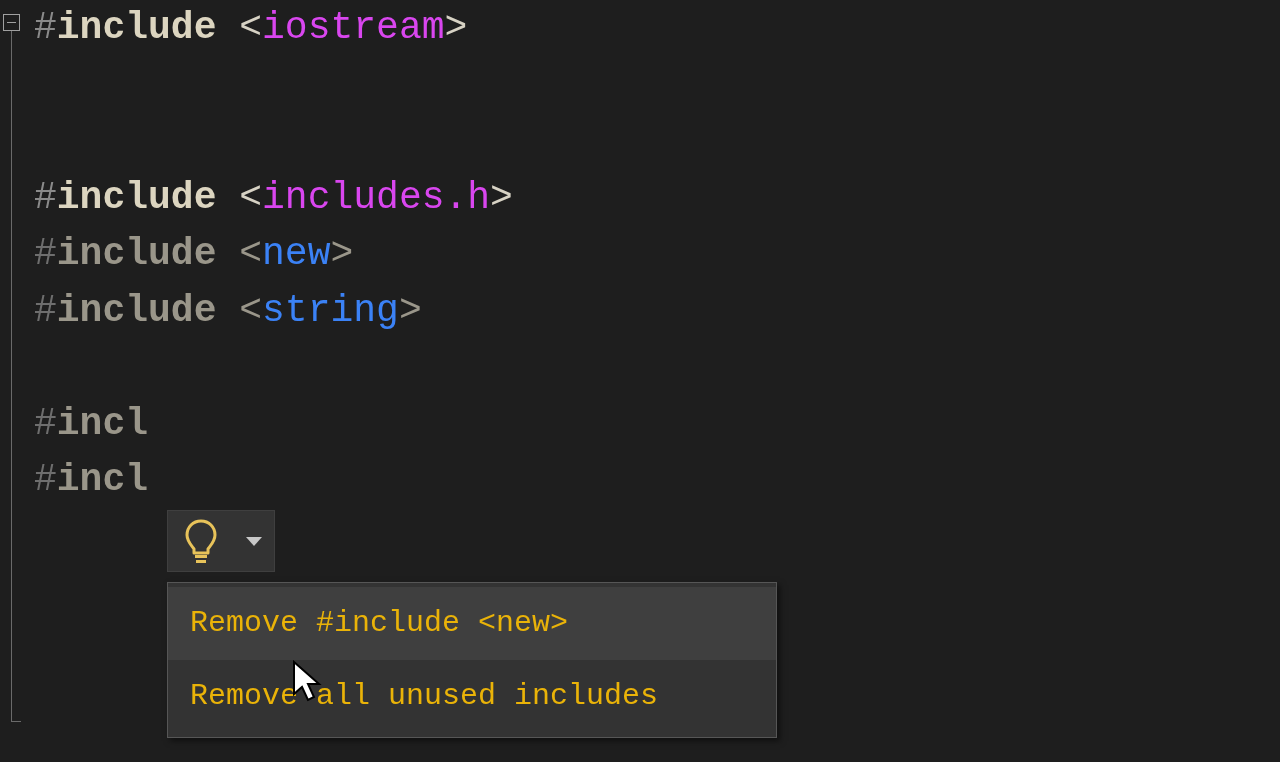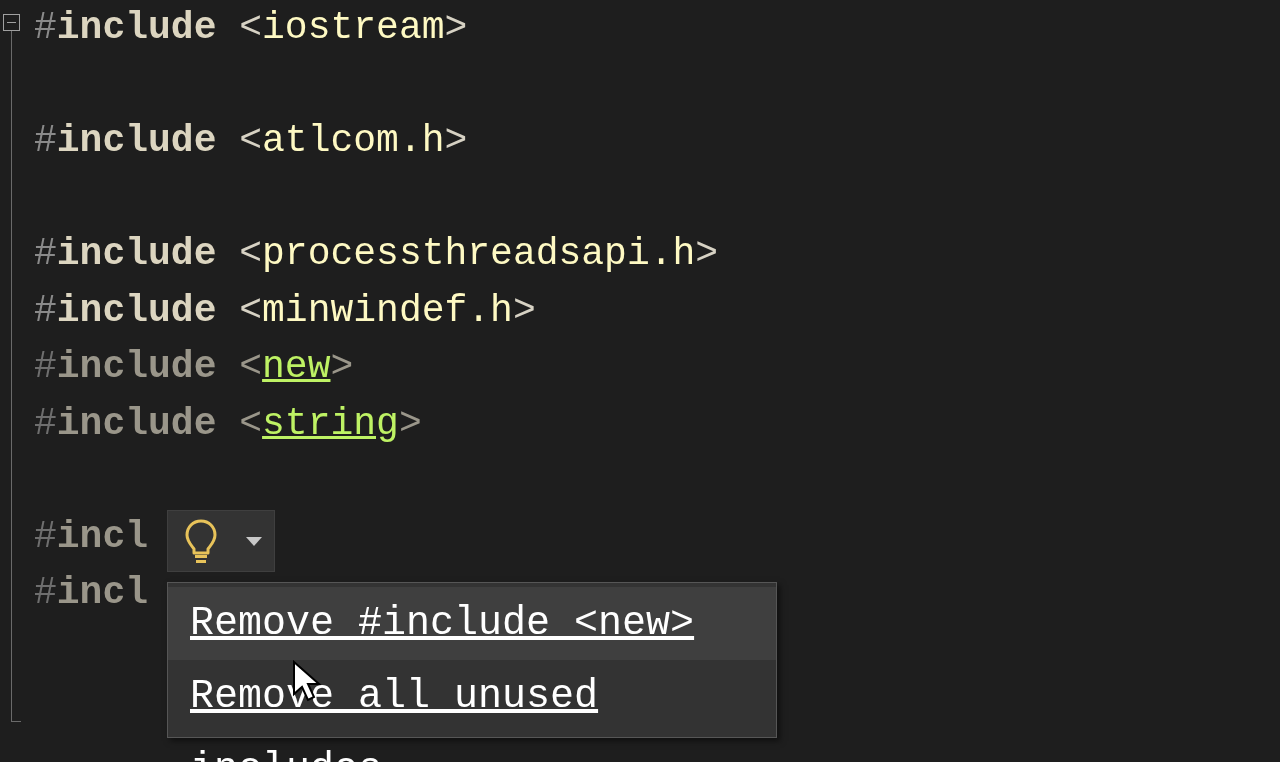--- a/index.html
+++ b/index.html
@@ -64,25 +64,25 @@
     top: 0;
   }
   .line {
     height: 56.5px;
     line-height: 56.5px;
     white-space: pre;
   }
   .kw-include { color: #8a8a8a; }
   .fn-include { color: #dcd5c0; font-weight: bold; }
   .angle { color: #d7d2c4; }
-  .hdr { color: #fef9c3; }
+  .hdr { color: #d946ef; }
   .dim .kw-include { color: #6e6e6e; }
   .dim .fn-include { color: #9a968a; }
   .dim .angle { color: #9a968a; }
-  .dim .hdr { color: #bef264; text-decoration: underline; }
+  .dim .hdr { color: #3b82f6; }
 
   .lightbulb-wrap {
     position: absolute;
     left: 167px;
     top: 510px;
     width: 108px;
     height: 62px;
     background: #333333;
     border: 1px solid #3f3f3f;
     display: flex;
@@ -119,24 +119,23 @@
     background: #333333;
     border: 1px solid #565656;
     box-shadow: 3px 3px 6px rgba(0,0,0,0.5);
     padding: 4px 0;
     z-index: 6;
   }
   .action-item {
     height: 73px;
     line-height: 73px;
     padding: 0 22px;
-    color: #ffffff;
-    font-size: 40px;
+    color: #eab308;
+    font-size: 30px;
     cursor: pointer;
-    text-decoration: underline;
   }
   .action-item.hovered {
     background: #3f3f3f;
   }
 
   .cursor-arrow {
     position: absolute;
     left: 292px;
     top: 660px;
     z-index: 20;
@@ -156,28 +155,26 @@
     <div class="fold-line-end"></div>
   </div>
 
   <div class="code-area">
 
     <div class="line"><span class="kw-include">#</span><span class="fn-include">include</span><span class="angle"> &lt;</span><span class="hdr">iostream</span><span class="angle">&gt;</span></div>
 
     <div class="line"></div>
 
 
-    <div class="line"><span class="kw-include">#</span><span class="fn-include">include</span><span class="angle"> &lt;</span><span class="hdr">atlcom.h</span><span class="angle">&gt;</span></div>
 
 
     <div class="line"></div>
 
-    <div class="line"><span class="kw-include">#</span><span class="fn-include">include</span><span class="angle"> &lt;</span><span class="hdr">processthreadsapi.h</span><span class="angle">&gt;</span></div>
-
-    <div class="line"><span class="kw-include">#</span><span class="fn-include">include</span><span class="angle"> &lt;</span><span class="hdr">minwindef.h</span><span class="angle">&gt;</span></div>
+
+    <div class="line"><span class="kw-include">#</span><span class="fn-include">include</span><span class="angle"> &lt;</span><span class="hdr">includes.h</span><span class="angle">&gt;</span></div>
 
     <div class="line dim"><span class="kw-include">#</span><span class="fn-include">include</span><span class="angle"> &lt;</span><span class="hdr">new</span><span class="angle">&gt;</span></div>
 
     <div class="line dim"><span class="kw-include">#</span><span class="fn-include">include</span><span class="angle"> &lt;</span><span class="hdr">string</span><span class="angle">&gt;</span></div>
 
     <div class="line"></div>
 
     <div class="line dim"><span class="kw-include">#</span><span class="fn-include">incl</span></div>
 
     <div class="line dim"><span class="kw-include">#</span><span class="fn-include">incl</span></div>

